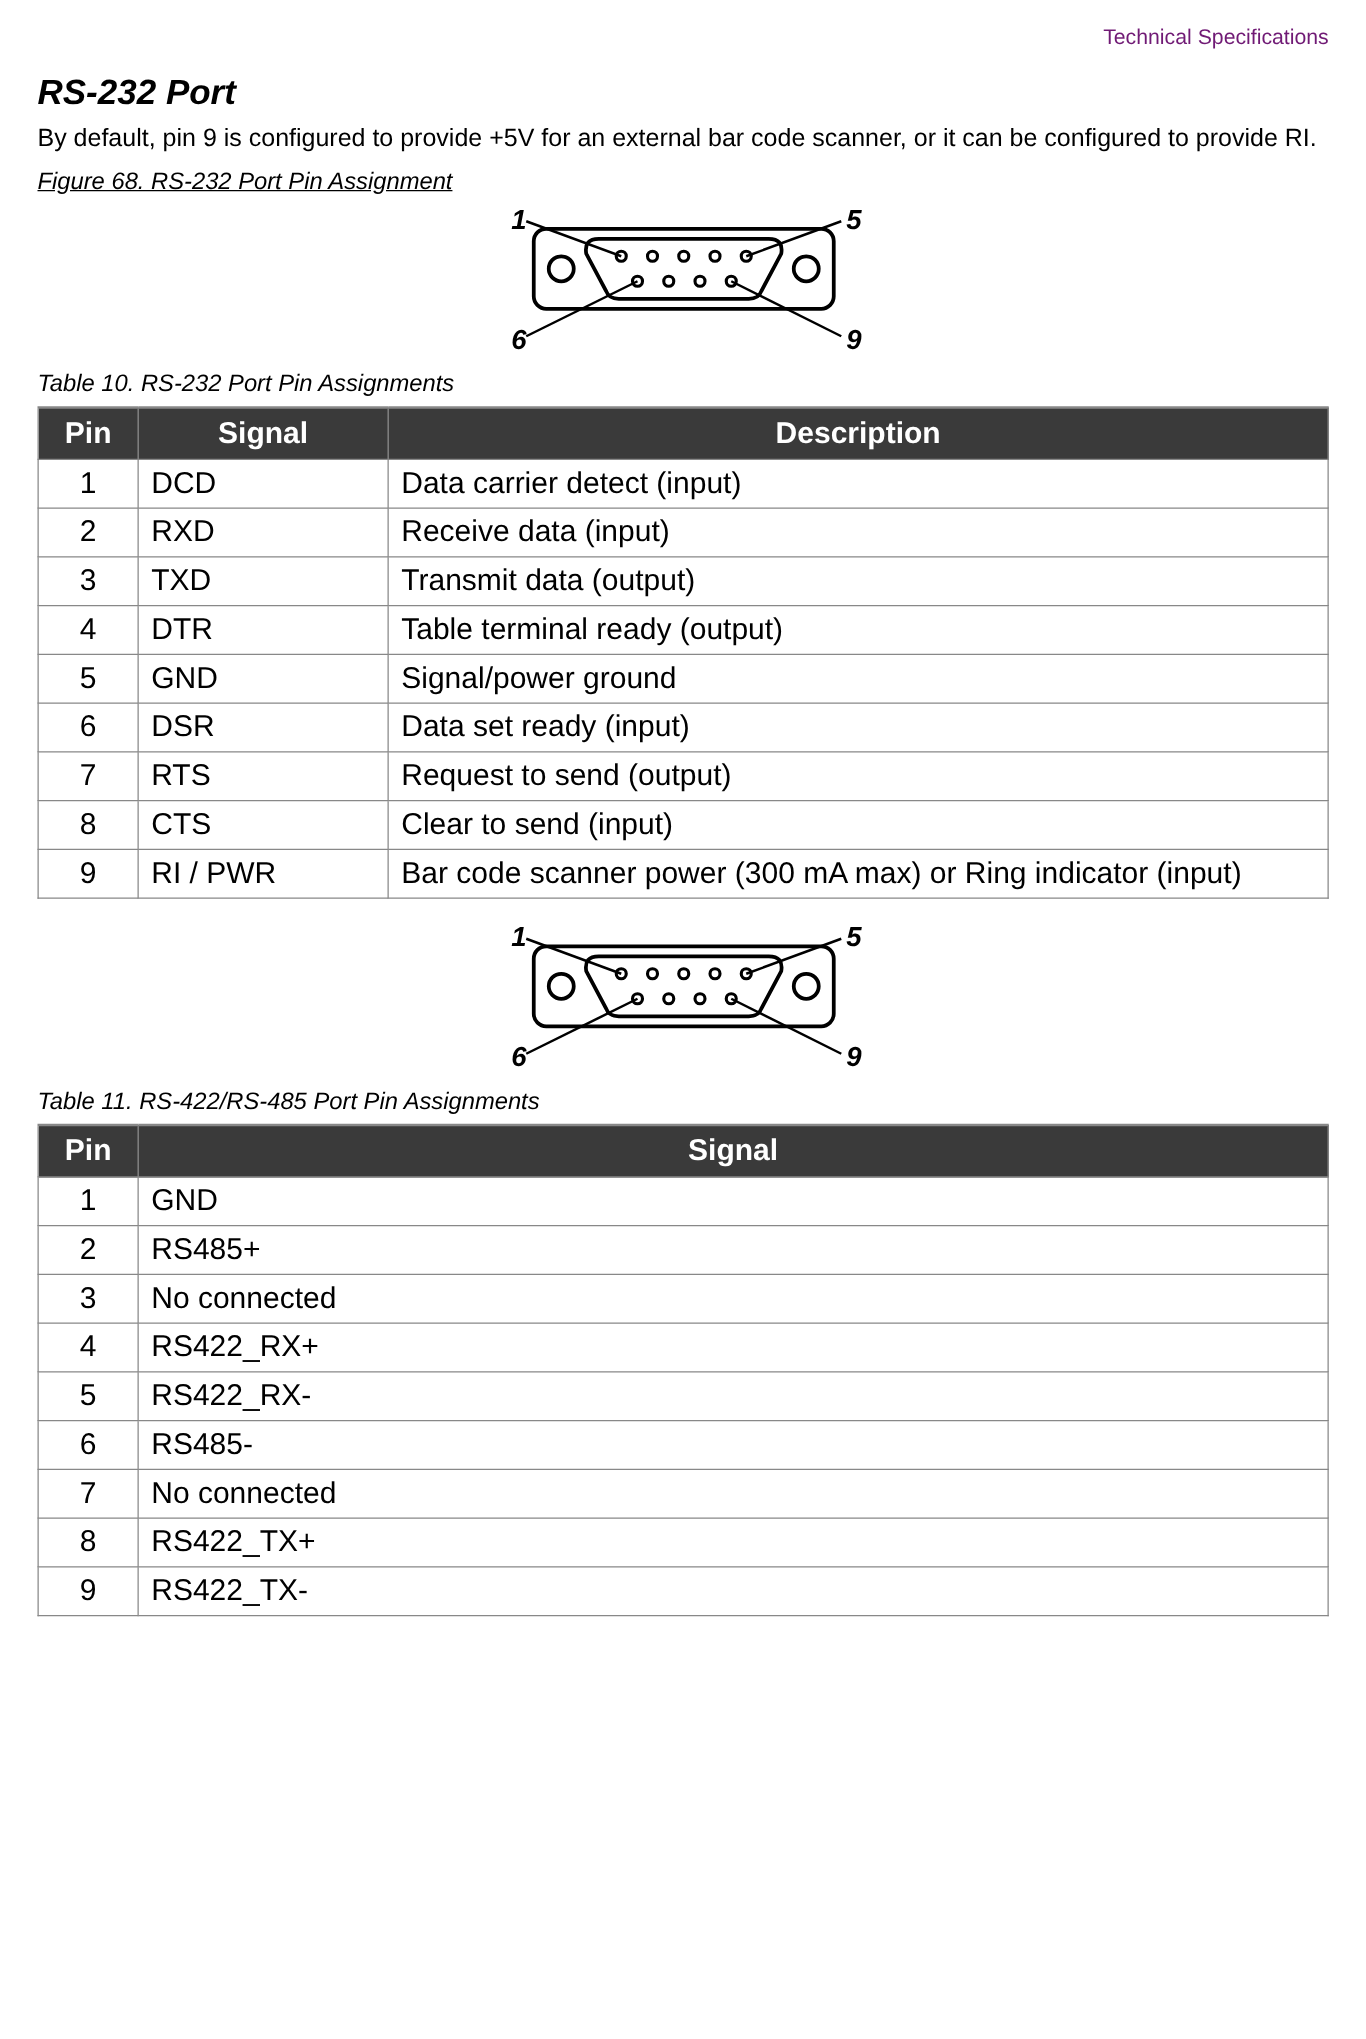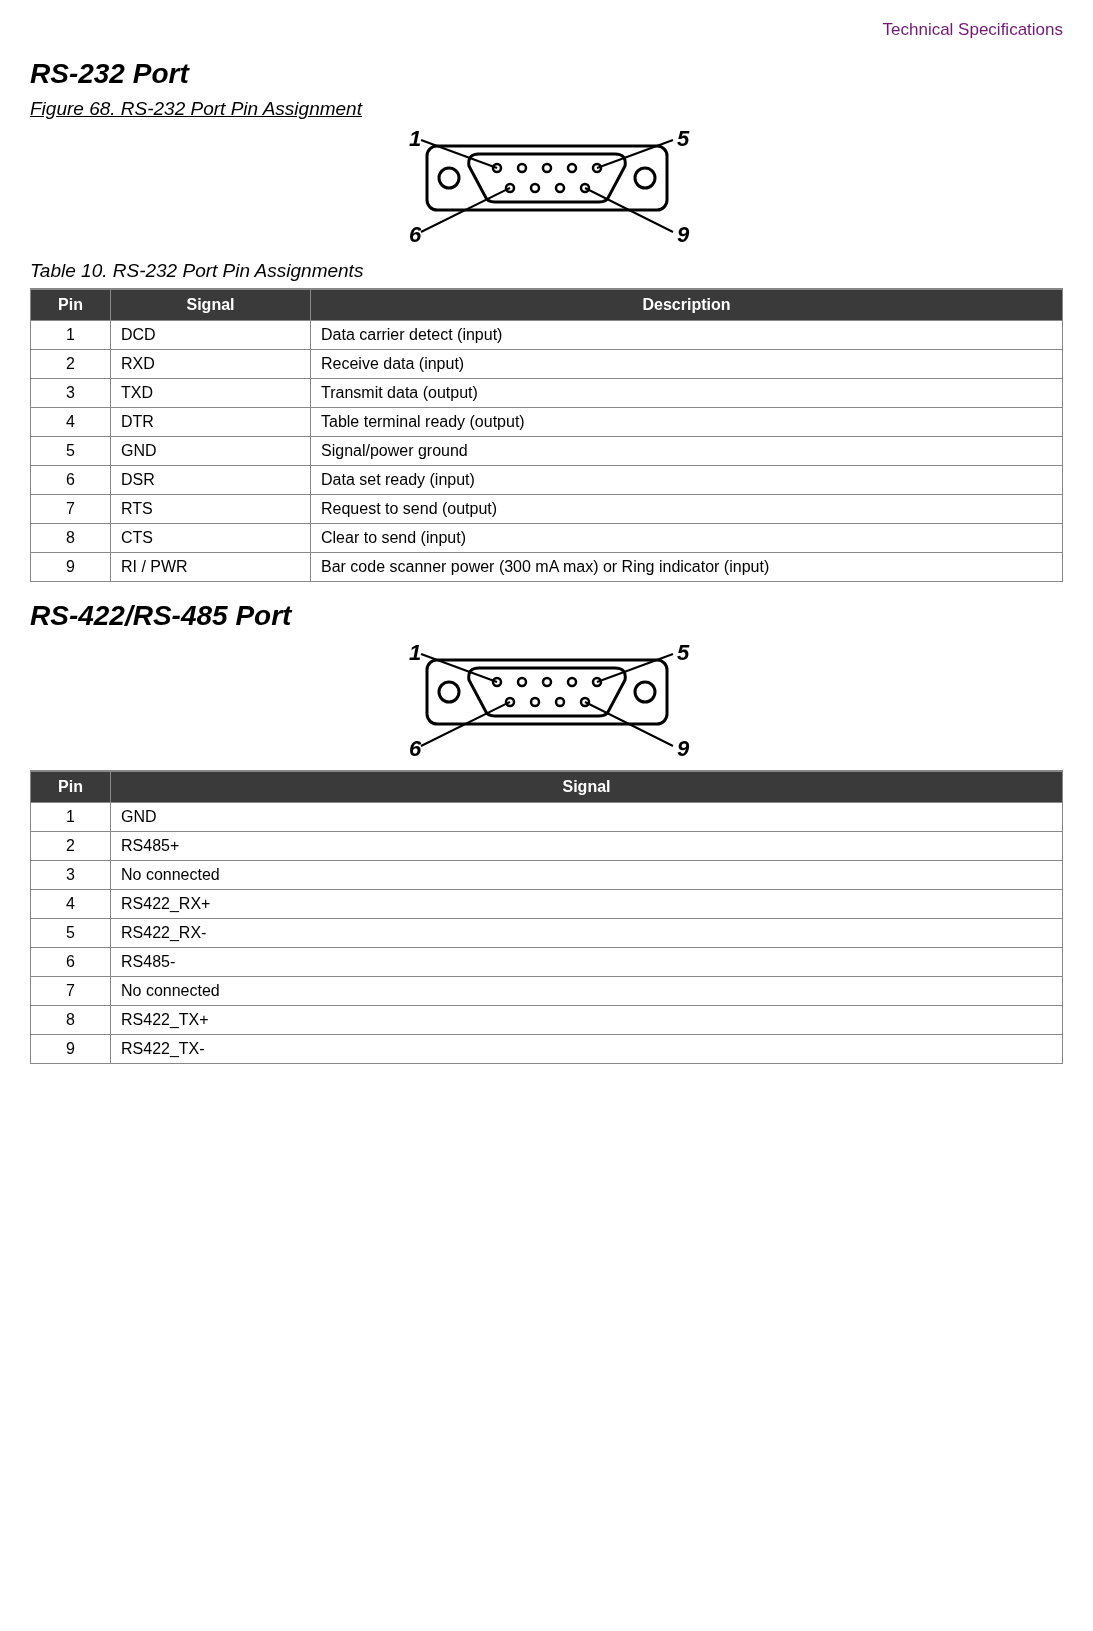--- a/index.html
+++ b/index.html
@@ -44,21 +44,21 @@
     margin-top: 14px;
     margin-bottom: 6px;
   }
   .connector-figure {
     display: block;
     margin: 6px auto 10px auto;
   }
   table.pin-table {
     width: 100%;
     border-collapse: collapse;
-    font-size: 16px;
+    font-size: 24px;
     margin-bottom: 18px;
   }
   table.pin-table th {
     background: #3a3a3a;
     color: #fff;
     font-weight: bold;
     text-align: center;
     padding: 6px 8px;
     border: 1px solid #888;
     border-top: 2px solid #888;
@@ -84,20 +84,21 @@
   }
 </style>
 </head>
 <body>
 
 <div class="page">
 
   <div class="header-right">Technical Specifications</div>
 
   <div class="section-title">RS-232 Port</div>
+  <p class="body-text">By default, pin 9 is configured to provide +5V for an external bar code scanner, or it can be configured to provide RI.</p>
   <div class="figure-caption">Figure 68.   RS-232 Port Pin Assignment</div>
 
   <svg class="connector-figure" width="340" height="120" viewBox="0 0 340 120">
 
     <rect x="50" y="20" width="240" height="64" rx="10" ry="10" fill="none" stroke="#000" stroke-width="3"></rect>
 
     <path d="M102 28 L238 28 Q250 28 248 40 L232 70 Q230 76 222 76 L118 76 Q110 76 108 70 L92 40 Q90 28 102 28 Z" fill="none" stroke="#000" stroke-width="3"></path>
 
     <circle cx="120" cy="42" r="4" fill="none" stroke="#000" stroke-width="2.5"></circle>
     <circle cx="145" cy="42" r="4" fill="none" stroke="#000" stroke-width="2.5"></circle>
@@ -176,21 +177,20 @@
           <td>Clear to send (input)</td>
         </tr>
         <tr>
           <td class="pin-col">9</td>
           <td class="signal-col">RI / PWR</td>
           <td>Bar code scanner power (300 mA max) or Ring indicator (input)</td>
         </tr>
       </tbody>
   </table>
 
-  <div class="section-title">RS-422/RS-485 Port</div>
 
   <svg class="connector-figure" width="340" height="120" viewBox="0 0 340 120">
     <rect x="50" y="20" width="240" height="64" rx="10" ry="10" fill="none" stroke="#000" stroke-width="3"></rect>
     <path d="M102 28 L238 28 Q250 28 248 40 L232 70 Q230 76 222 76 L118 76 Q110 76 108 70 L92 40 Q90 28 102 28 Z" fill="none" stroke="#000" stroke-width="3"></path>
     <circle cx="120" cy="42" r="4" fill="none" stroke="#000" stroke-width="2.5"></circle>
     <circle cx="145" cy="42" r="4" fill="none" stroke="#000" stroke-width="2.5"></circle>
     <circle cx="170" cy="42" r="4" fill="none" stroke="#000" stroke-width="2.5"></circle>
     <circle cx="195" cy="42" r="4" fill="none" stroke="#000" stroke-width="2.5"></circle>
     <circle cx="220" cy="42" r="4" fill="none" stroke="#000" stroke-width="2.5"></circle>
     <circle cx="133" cy="62" r="4" fill="none" stroke="#000" stroke-width="2.5"></circle>
@@ -202,20 +202,21 @@
     <line x1="44" y1="14" x2="120" y2="42" stroke="#000" stroke-width="2"></line>
     <line x1="296" y1="14" x2="220" y2="42" stroke="#000" stroke-width="2"></line>
     <line x1="44" y1="106" x2="133" y2="62" stroke="#000" stroke-width="2"></line>
     <line x1="296" y1="106" x2="208" y2="62" stroke="#000" stroke-width="2"></line>
     <text x="32" y="20" font-family="Arial" font-size="22" font-weight="bold" font-style="italic">1</text>
     <text x="300" y="20" font-family="Arial" font-size="22" font-weight="bold" font-style="italic">5</text>
     <text x="32" y="116" font-family="Arial" font-size="22" font-weight="bold" font-style="italic">6</text>
     <text x="300" y="116" font-family="Arial" font-size="22" font-weight="bold" font-style="italic">9</text>
   </svg>
 
+  <div class="table-caption">Table 11.   RS-422/RS-485 Port Pin Assignments</div>
 
   <table class="pin-table">
     <thead>
       <tr>
         <th style="width:80px">Pin</th>
         <th>Signal</th>
       </tr>
     </thead>
     <tbody id="t2body">
         <tr>

